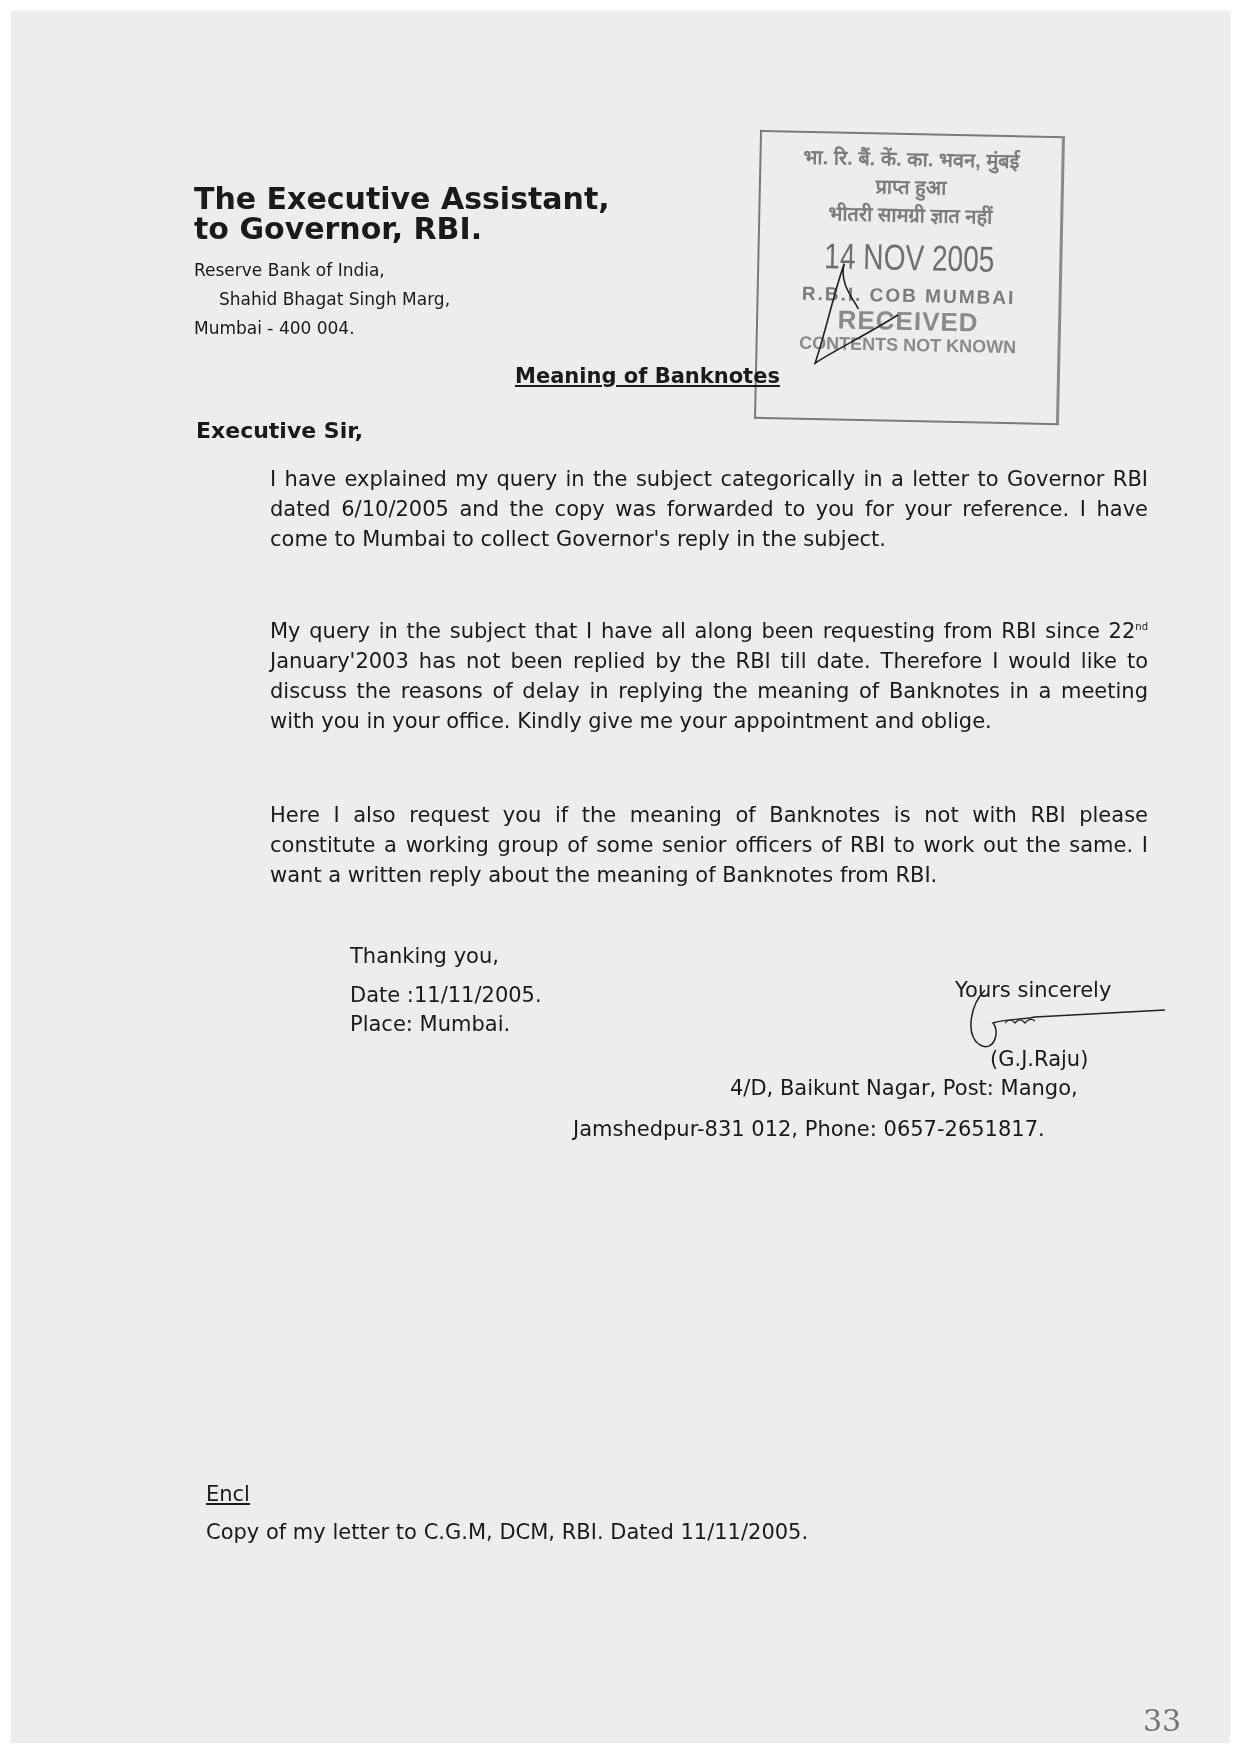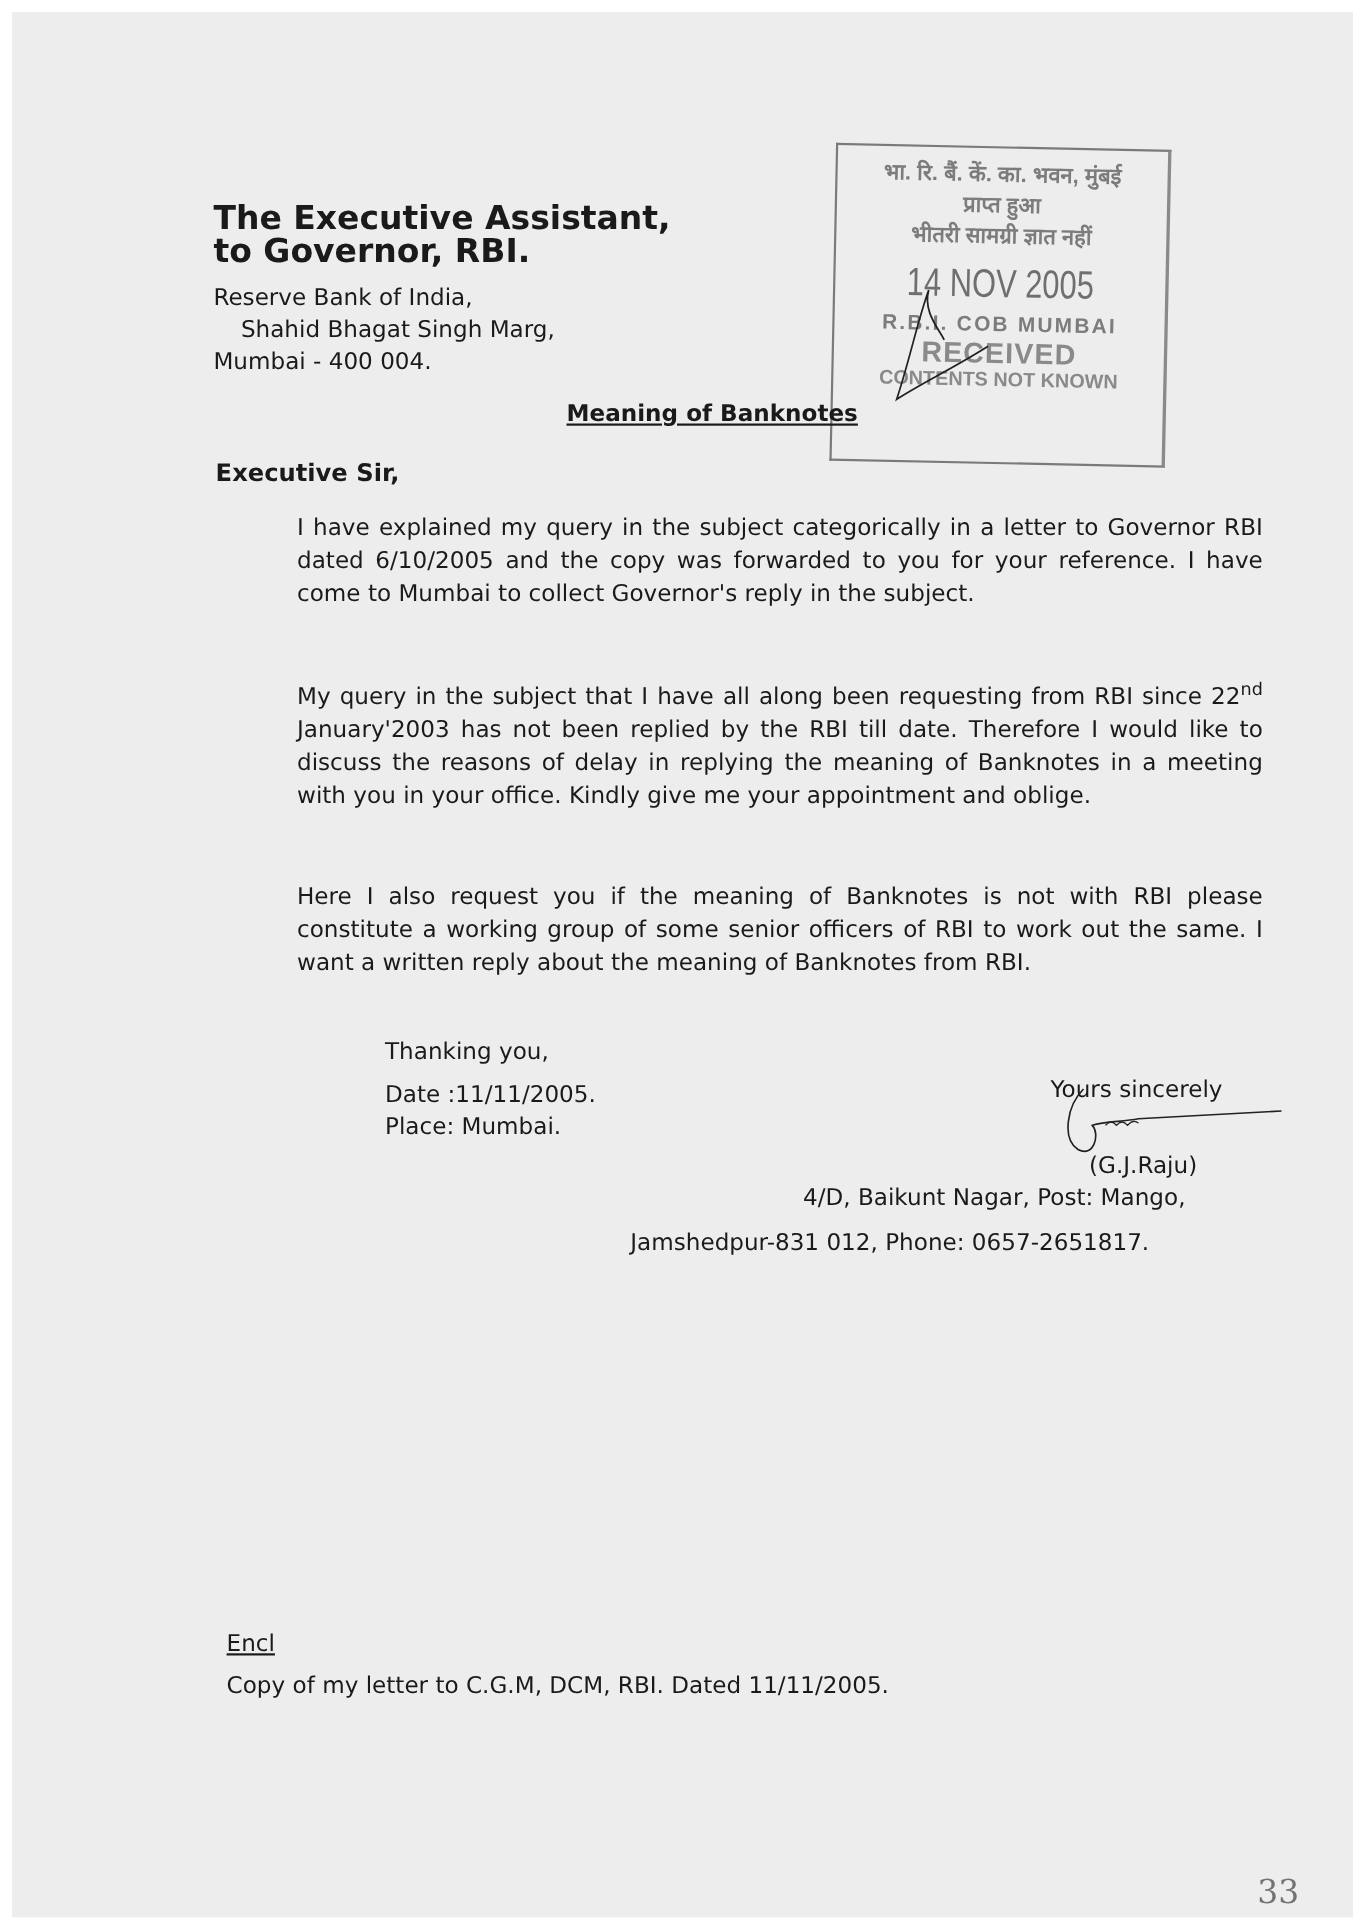--- a/index.html
+++ b/index.html
@@ -1,30 +1,30 @@
 <!DOCTYPE html>
 <html><head>
 <meta charset="utf-8">
 <style>
   html, body { margin:0; padding:0; background:#ffffff; }
   body { width:1241px; height:1754px; position:relative; overflow:hidden; font-family:"DejaVu Sans", sans-serif; color:#1a1a1a; }
   .page { position:absolute; left:11px; top:11px; width:1219px; height:1732px; background:#ededed; }
   .abs { position:absolute; white-space:nowrap; }
   .bold { font-weight:bold; }
   .addr-b { font-size:30px; line-height:30px;text-align:right; }
-  .addr { font-size:21px; line-height:28px; }
+  .addr { font-size:17px; line-height:28px; }
   .body-p { position:absolute; left:270px; width:878px; font-size:21px; line-height:30px; text-align:justify; white-space:normal; }
   .stamp { position:absolute; left:757px; top:133px; width:300px; height:285px; border:2px solid #7a7a7a; border-right:3px solid #8a8a8a; transform:rotate(1.2deg); color:#7c7c7c; text-align:center; font-family:"Liberation Sans", sans-serif; }
   .stamp .hi { font-size:20px; line-height:28px; font-weight:bold; }
   .stamp .date { font-size:36px; line-height:46px; font-family:"Liberation Sans Narrow","Liberation Sans", sans-serif; transform:scaleX(0.78); margin-top:6px; color:#6f6f6f; }
   .stamp .cob { font-size:19px; font-weight:bold; letter-spacing:2px; margin-top:4px; }
   .stamp .rec { font-size:26px; font-weight:bold; letter-spacing:1px; line-height:28px; color:#8a8a8a; }
   .stamp .ck { font-size:18px; font-weight:bold; line-height:20px; color:#8a8a8a; }
   .underline { text-decoration:underline; }
-  sup { font-size:16px; }
+  sup { font-size:10px; }
 </style>
 </head>
 <body>
 
 <div class="page"></div>
 
 <div class="abs bold addr-b" style="left:194px;top:184px;">The Executive Assistant,</div>
 <div class="abs bold addr-b" style="left:194px;top:214px;">to Governor, RBI.</div>
 <div class="abs addr" style="left:194px;top:256px;">Reserve Bank of India,</div>
 <div class="abs addr" style="left:194px;top:285px;margin-left:25px;">Shahid Bhagat Singh Marg,</div>

